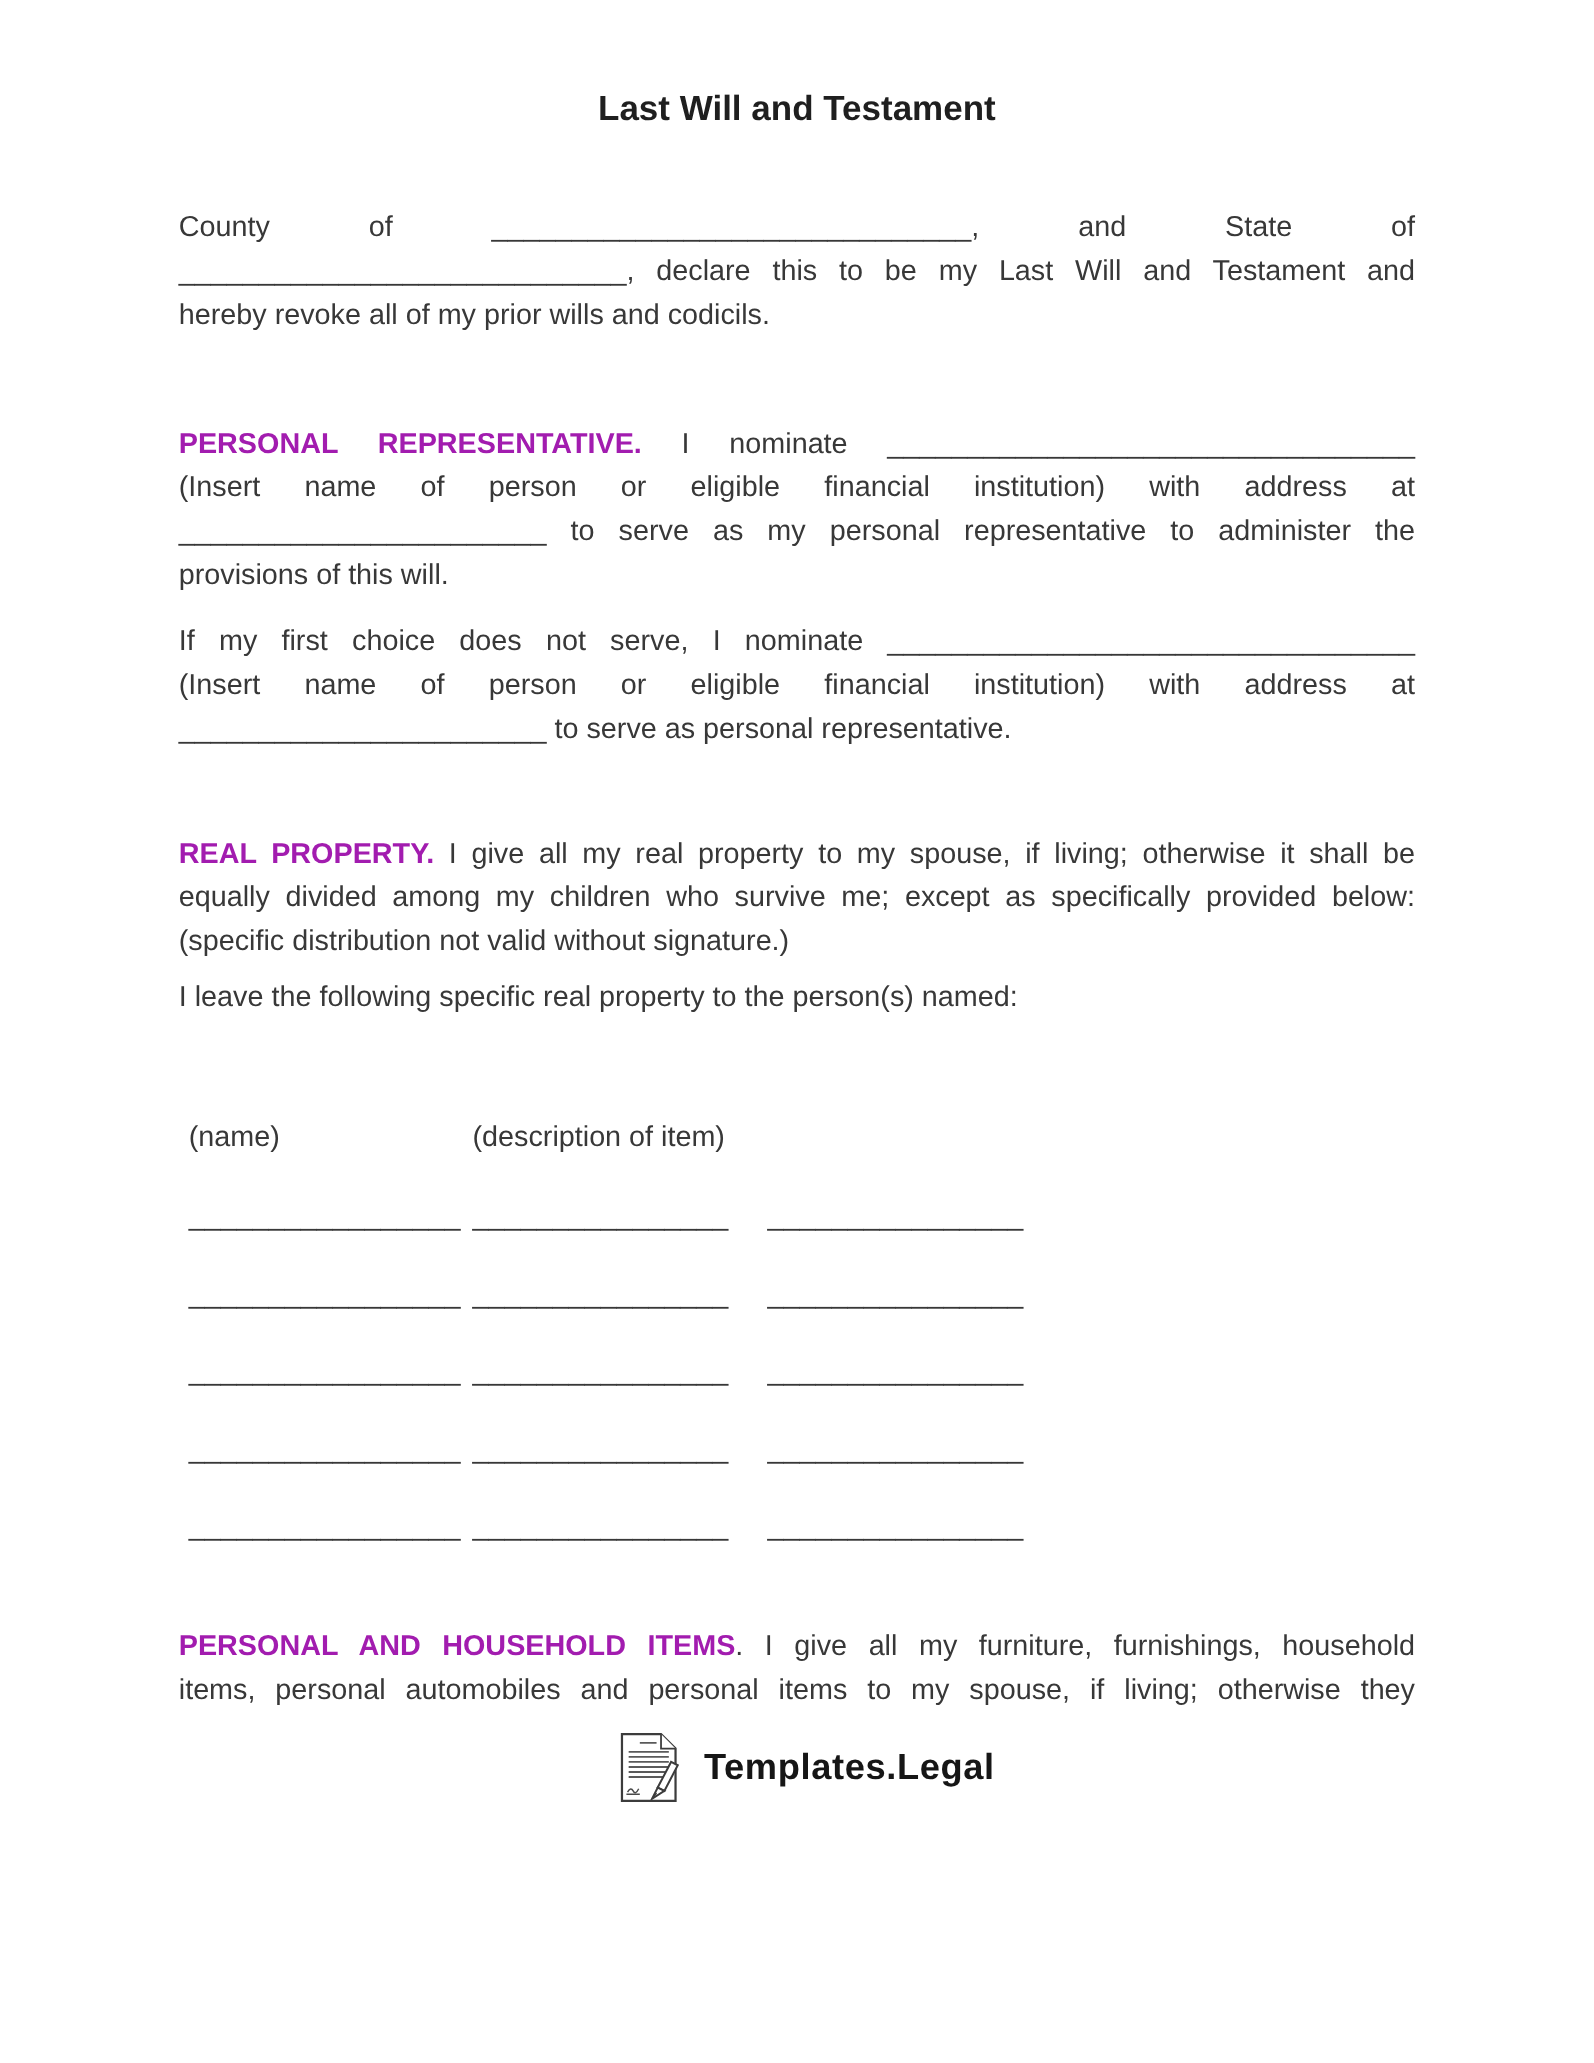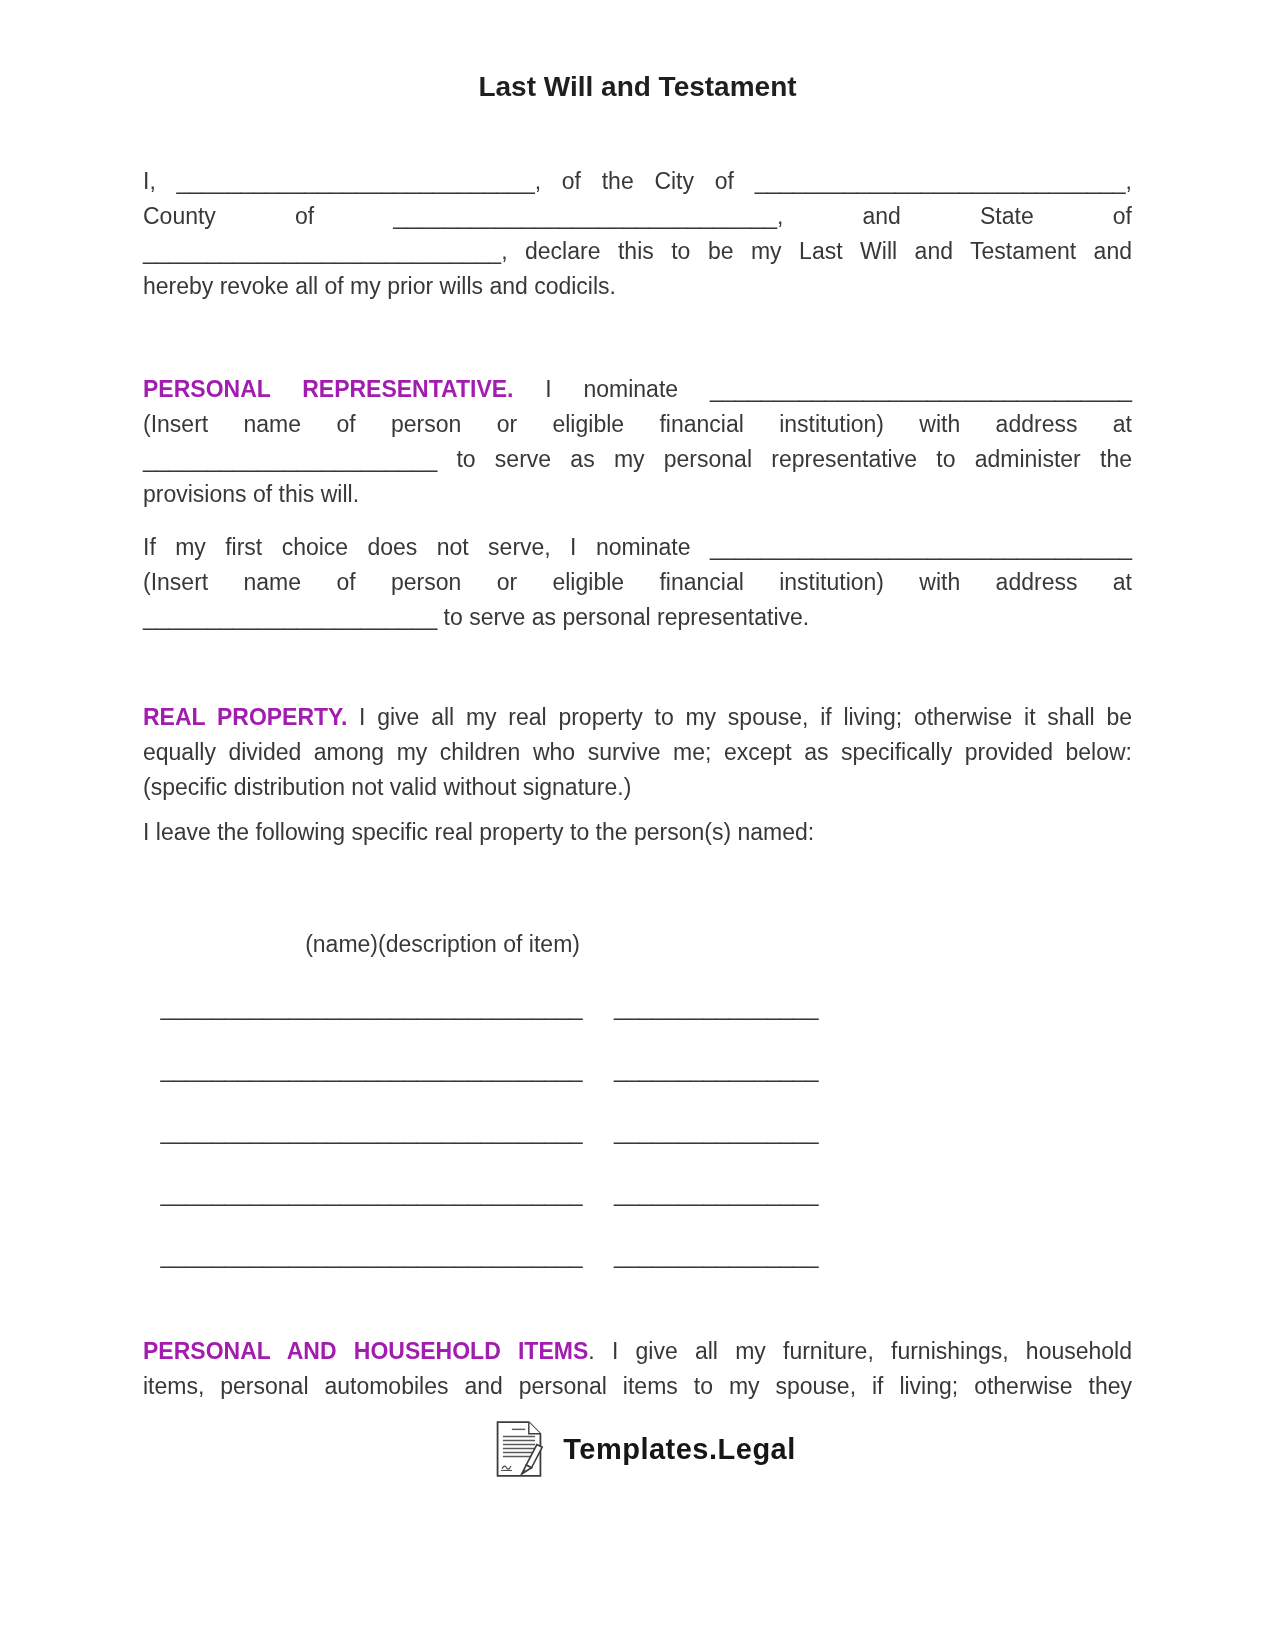--- a/index.html
+++ b/index.html
@@ -24,21 +24,21 @@
   .jline { text-align:justify; text-align-last:justify; }
   .lline { text-align:left; }
   b { color:#a21caf; }
   #intro   { margin-top:60px; }
   #pr-p1   { margin-top:68px; }
   #pr-p2   { margin-top:18px; }
   #rp-p1   { margin-top:65px; }
   #rp-p2   { margin-top:10px; }
   #tbl-head{ margin-top:77px; }
   .cols { display:flex; padding-left:8px; }
-  .c1 { width:227px; flex:none;text-align:right; }
+  .c1 { width:227px; flex:none; }
   .c2 { width:236px; flex:none; }
   .c3 { flex:1; }
   .blank-row { margin-top:27px; }
   .blank-row.first { margin-top:28px; }
   #ph-p1 { margin-top:61px; }
   .footer {
     margin-top:14px;
     display:flex; align-items:center;
     padding-left:15px;
     justify-content:center;
@@ -52,21 +52,20 @@
 </style>
 </head>
 <body>
 
 <div class="page">
   <div class="content">
 
     <h1 class="doc-title">Last Will and Testament</h1>
 
     <div class="para" id="intro">
-      <div class="jline"><span>I, ____________________________, of the City of _____________________________,</span></div>
       <div class="jline"><span>County of ______________________________, and State of</span></div>
       <div class="jline"><span>____________________________, declare this to be my Last Will and Testament and</span></div>
       <div class="lline"><span>hereby revoke all of my prior wills and codicils.</span></div>
     </div>
 
     <div class="para" id="pr-p1">
       <div class="jline"><b>PERSONAL REPRESENTATIVE.</b><span> I nominate _________________________________</span></div>
       <div class="jline"><span>(Insert name of person or eligible financial institution) with address at</span></div>
       <div class="jline"><span>_______________________ to serve as my personal representative to administer the</span></div>
       <div class="lline"><span>provisions of this will.</span></div>

